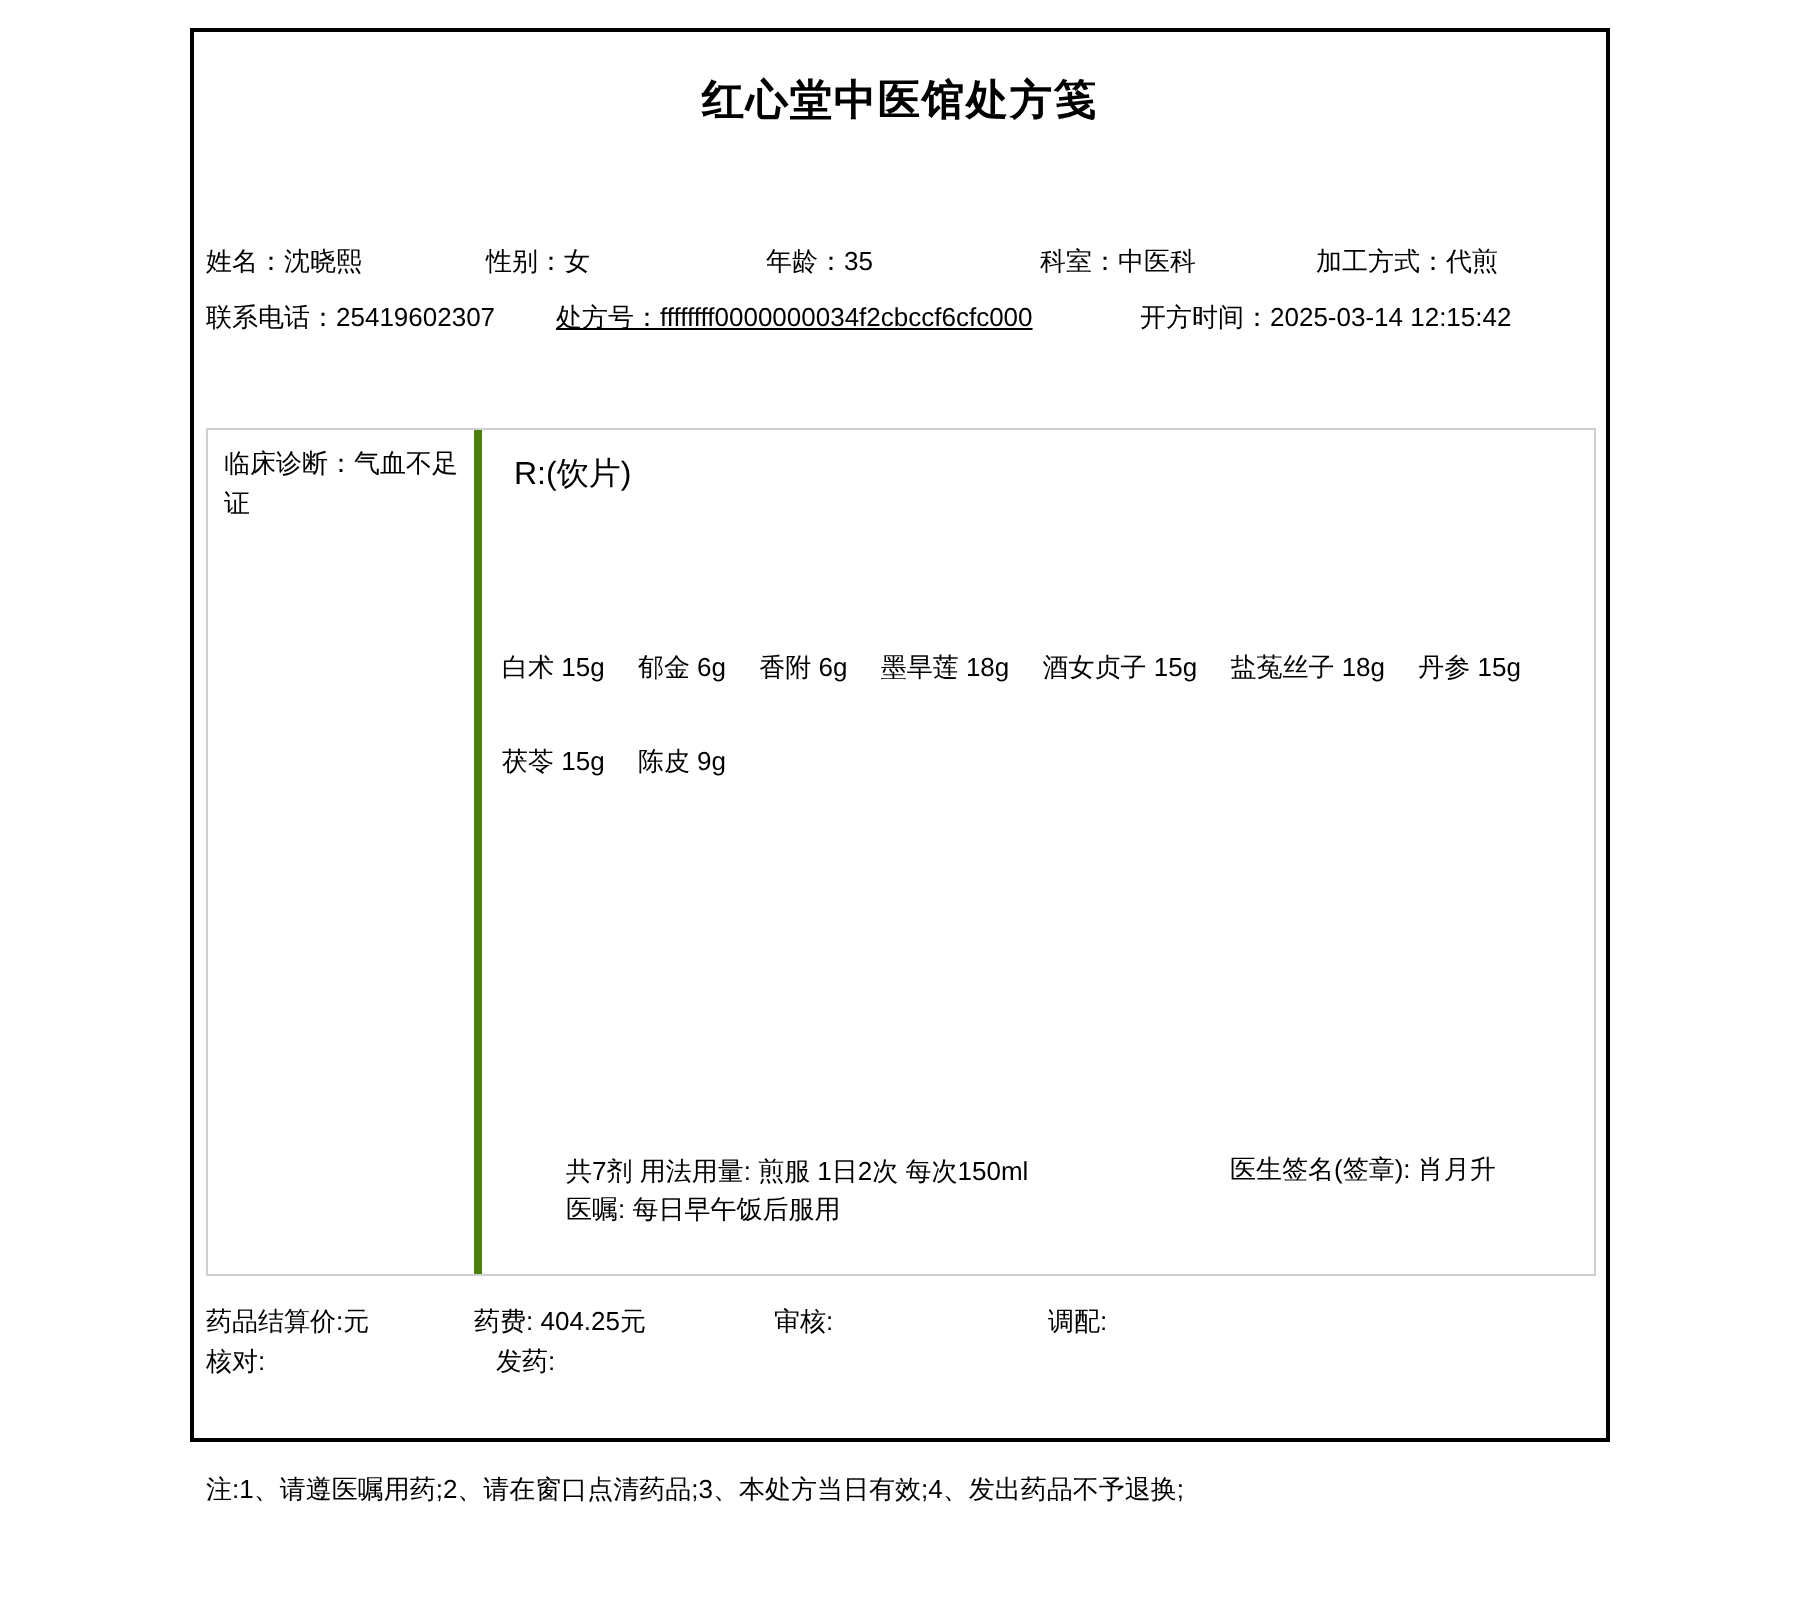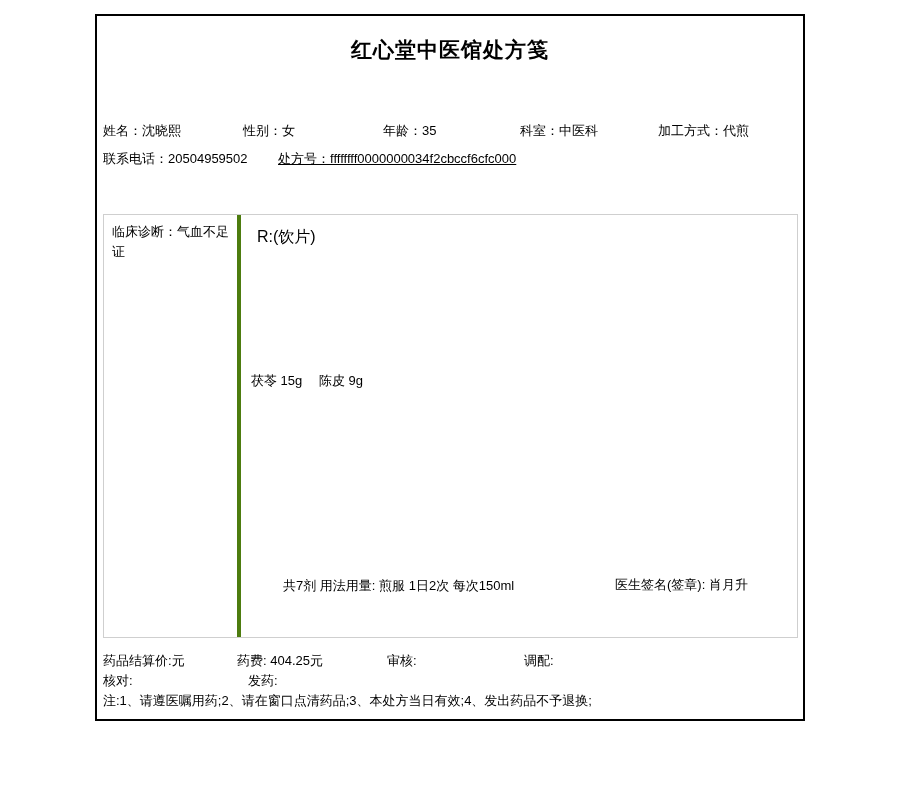--- a/index.html
+++ b/index.html
@@ -102,20 +102,21 @@
     position: absolute;
     left: 374px;
     top: 361px;
     font-size: 13px;
     white-space: nowrap;
   }
   .note-line {
     position: absolute;
     font-size: 13px;
     white-space: nowrap;
+    margin-top: 44px;
   }
 </style>
 </head>
 <body>
 
 <div class="canvas">
   <div class="page">
 
     <div class="title">红心堂中医馆处方笺</div>
 
@@ -129,43 +130,56 @@
       <span>年龄：</span><span>35</span>
     </div>
     <div class="field" style="left:423px; top:106px;">
       <span>科室：</span><span>中医科</span>
     </div>
     <div class="field" style="left:561px; top:106px;">
       <span>加工方式：</span><span>代煎</span>
     </div>
 
     <div class="field" style="left:6px; top:134px;">
-      <span>联系电话：</span><span>20504959502</span>
+      <span>联系电话：</span><span>25419602307</span>
     </div>
     <div class="field" style="left:181px; top:134px;text-decoration:underline;">
       <span>处方号：</span><span>ffffffff0000000034f2cbccf6cfc000</span>
+    </div>
+    <div class="field" style="left:473px; top:134px;">
+      <span>开方时间：</span><span>2025-03-14 12:15:42</span>
     </div>
 
     <div class="rx-box">
       <div class="diag-col">
         <div class="diag-text">
           <span>临床诊断：</span><span>气血不足证</span>
         </div>
       </div>
 
       <div class="rx-right">
         <div class="rx-header">R:(饮片)</div>
 
+        <div class="herb-line" style="top:110px;">
+          <span>白术 15g</span>
+          <span>郁金 6g</span>
+          <span>香附 6g</span>
+          <span>墨旱莲 18g</span>
+          <span>酒女贞子 15g</span>
+          <span>盐菟丝子 18g</span>
+          <span>丹参 15g</span>
+        </div>
         <div class="herb-line" style="top:157px;">
           <span>茯苓 15g</span>
           <span>陈皮 9g</span>
         </div>
 
         <div class="usage">
           <div>共7剂 用法用量: 煎服 1日2次 每次150ml</div>
+          <div>医嘱: 每日早午饭后服用</div>
         </div>
         <div class="doctor-sign">医生签名(签章): 肖月升</div>
       </div>
     </div>
 
     <div class="field" style="left:6px; top:636px;">
       <span>药品结算价:</span><span>元</span>
     </div>
     <div class="field" style="left:140px; top:636px;">
       <span>药费: </span><span>404.25元</span>

